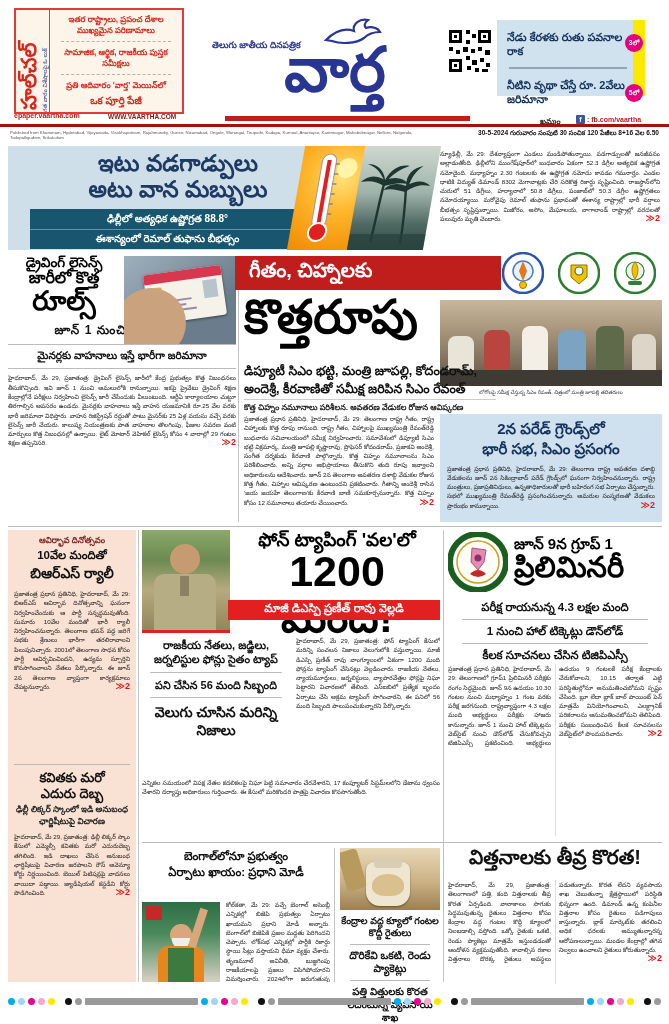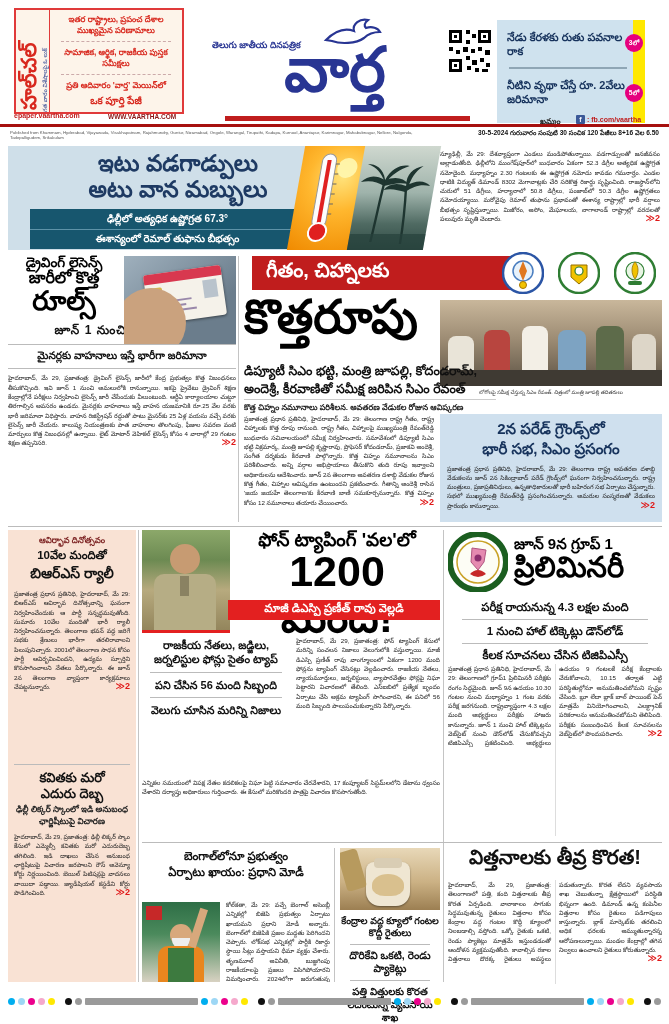--- a/index.html
+++ b/index.html
@@ -100,21 +100,21 @@
       <rect x="19" y="28" width="4" height="4"></rect>
         <rect x="25" y="32" width="5" height="5"></rect>
         <rect x="33" y="30" width="4" height="4"></rect>
       <rect x="39" y="35" width="4" height="4"></rect>
         <rect x="20" y="38" width="4" height="4"></rect>
         <rect x="28" y="40" width="4" height="4"></rect>
       <rect x="35" y="41" width="6" height="3"></rect>
     </g>
   </svg>
 
-  <div class="abs teaser-box" style="left:497px;top:20px;width:148px;height:103px;">
+  <div class="abs teaser-box" style="left:497px;top:20px;width:148px;height:76px;">
     <div class="teaser-yellow"></div>
     <div class="teaser-row" style="top:2px;">
       <span class="teaser-text">నేడు కేరళకు రుతు పవనాల రాక</span>
       <span class="page-dot" style="top:12px;">3లో</span>
     </div>
     <div style="position:absolute;left:12px;right:18px;top:47px;height:2px;background:#8fa6b5;"></div>
     <div class="teaser-row" style="top:6px;">
       <span class="teaser-text">నీటిని వృథా చేస్తే రూ. 2వేలు జరిమానా</span>
       <span class="page-dot" style="top:14px;">5లో</span>
     </div>
@@ -128,21 +128,21 @@
 
   <div class="abs" style="left:10px;top:130px;width:430px;font-size:4.3px;color:#555;">Published from Khammam, Hyderabad, Vijayawada, Visakhapatnam, Rajahmundry, Guntur, Nizamabad, Ongole, Warangal, Tirupathi, Kadapa, Kurnool, Anantapur, Karimnagar, Mahabubnagar, Nellore, Nalgonda, Tadepalligudem, Srikakulam</div>
   <div class="abs" style="right:10px;top:129px;font-size:6.6px;font-weight:bold;color:#111;">30-5-2024 గురువారం సంపుటి 30 సంచిక 120 పేజీలు 8+16 వెల 6.50</div>
 
   <div class="abs weather-left" style="left:8px;top:146px;width:340px;height:104px;">
     <div class="weather-head" style="padding-top:4px;">
       <div>ఇటు వడగాడ్పులు</div>
       <div>అటు వాన మబ్బులు</div>
     </div>
     <div class="abs weather-teal" style="left:22px;top:63px;width:275px;height:38px;padding-top:2px;">
-      <div style="border-bottom:1px solid #5e93a8;padding:2px 20px;">ఢిల్లీలో అత్యధిక ఉష్ణోగ్రత 67.3°</div>
+      <div style="border-bottom:1px solid #5e93a8;padding:2px 20px;">ఢిల్లీలో అత్యధిక ఉష్ణోగ్రత 88.8°</div>
       <div style="padding:2.5px 8px;">ఈశాన్యంలో రెమాల్ తుఫాను బీభత్సం</div>
     </div>
   </div>
 
   <div class="abs skew" style="left:296px;top:146px;width:62px;height:104px;background:radial-gradient(circle at 70% 30%,#ffe27a 0%,#ffb72e 40%,#f08a00 100%);">
     <svg width="62" height="104" viewBox="0 0 62 104">
       <circle cx="46" cy="22" r="10" fill="#fff7b0" opacity="0.9"></circle>
       <rect x="20" y="8" width="14" height="74" rx="7" fill="#fdfdfd" stroke="#999" stroke-width="1"></rect>
       <rect x="25" y="14" width="4" height="64" fill="#e02020"></rect>
       <circle cx="27" cy="86" r="9" fill="#e02020" stroke="#fdfdfd" stroke-width="2"></circle>
@@ -201,21 +201,21 @@
     <div class="divider-h" style="margin:4px 0;"></div>
     <div style="width:228px;text-align:center;font-size:10.5px;font-weight:bold;">మైనర్లకు వాహనాలు ఇస్తే భారీగా జరిమానా</div>
     <div class="divider-h" style="margin:4px 0;"></div>
     <div class="body-txt" style="height:128px;overflow:hidden;">
       <span>హైదరాబాద్, మే 29, ప్రజాతంత్ర: డ్రైవింగ్ లైసెన్స్ జారీలో కేంద్ర ప్రభుత్వం కొత్త నిబంధనలు తీసుకొచ్చింది. ఇవి జూన్ 1 నుంచి అమలులోకి రానున్నాయి. ఇకపై ప్రైవేటు డ్రైవింగ్ శిక్షణ కేంద్రాల్లోనే పరీక్షలు నిర్వహించి లైసెన్స్ జారీ చేసేందుకు వీలుంటుంది. ఆర్టీఏ కార్యాలయాల చుట్టూ తిరగాల్సిన అవసరం ఉండదు. మైనర్లకు వాహనాలు ఇస్తే వాహన యజమానికి రూ.25 వేల వరకు భారీ జరిమానా విధిస్తారు. వాహన రిజిస్ట్రేషన్ రద్దుతో పాటు మైనర్‌కు 25 ఏళ్ల వయసు వచ్చే వరకు లైసెన్స్ జారీ చేయరు. కాలుష్య నియంత్రణకు పాత వాహనాల తొలగింపు, ఫీజుల సవరణ వంటి మార్పులు కొత్త నిబంధనల్లో ఉన్నాయి. లైట్ మోటార్ వెహికల్ లైసెన్స్ కోసం 4 వారాల్లో 29 గంటల శిక్షణ తప్పనిసరి.</span><span class="jump">≫2</span>
     </div>
   </div>
 
   <div class="abs divider-v" style="left:238px;top:256px;height:266px;"></div>
 
-  <div class="abs red-banner" style="left:252px;top:256px;width:252px;height:34px;padding-left:14px;font-size:20px;">
+  <div class="abs red-banner" style="left:235px;top:256px;width:252px;height:34px;padding-left:14px;font-size:20px;">
     <span>గీతం, చిహ్నాలకు</span>
   </div>
 
   <div class="abs" style="left:502px;top:252px;display:flex;gap:14px;">
     <svg width="42" height="42" viewBox="0 0 42 42">
       <circle cx="21" cy="21" r="20" fill="#fff" stroke="#2b55a5" stroke-width="2.5"></circle>
       <circle cx="21" cy="19" r="10" fill="#e8f2fb" stroke="#4a7ec0" stroke-width="1.5"></circle>
       <path d="M21 9 L25 19 L21 29 L17 19 Z" fill="#e07820"></path>
       <circle cx="21" cy="33" r="3.5" fill="#f2c200" stroke="#a87700" stroke-width="1"></circle>
     </svg>
@@ -298,21 +298,21 @@
     <span>మాజీ డిఎస్పి ప్రణీత్ రావు వెల్లడి</span>
   </div>
   <div class="abs" style="left:142px;top:638px;width:148px;">
     <div class="subhead-line" style="font-size:11px;">
       <div>రాజకీయ నేతలు, జడ్జిలు,</div>
         <div>జర్నలిస్టుల ఫోన్లు సైతం ట్యాప్</div>
     </div>
     <div class="divider-h" style="margin:5px 8px;"></div>
     <div class="subhead-line" style="font-size:11px;">పని చేసిన 56 మంది సిబ్బంది</div>
     <div class="divider-h" style="margin:5px 8px;"></div>
-    <div class="subhead-line" style="font-size:11px;">వెలుగు చూసిన మరిన్ని నిజాలు</div>
+    <div class="subhead-line" style="font-size:14px;">వెలుగు చూసిన మరిన్ని నిజాలు</div>
   </div>
   <div class="abs body-txt" style="left:296px;top:636px;width:144px;height:138px;overflow:hidden;">
     <span>హైదరాబాద్, మే 29, ప్రజాతంత్ర: ఫోన్ ట్యాపింగ్ కేసులో మరిన్ని సంచలన నిజాలు వెలుగులోకి వస్తున్నాయి. మాజీ డిఎస్పి ప్రణీత్ రావు వాంగ్మూలంలో ఏకంగా 1200 మంది ఫోన్లను ట్యాపింగ్ చేసినట్లు వెల్లడించారు. రాజకీయ నేతలు, న్యాయమూర్తులు, జర్నలిస్టులు, వ్యాపారవేత్తల ఫోన్లపై నిఘా పెట్టారని విచారణలో తేలింది. ఎస్ఐబిలో ప్రత్యేక బృందం ఏర్పాటు చేసి అక్రమ ట్యాపింగ్ సాగించారని, ఈ పనిలో 56 మంది సిబ్బంది పాలుపంచుకున్నారని పేర్కొన్నారు.</span>
   </div>
   <div class="abs body-txt" style="left:142px;top:778px;width:298px;height:56px;overflow:hidden;">
     <span>ఎన్నికల సమయంలో విపక్ష నేతల కదలికలపై నిఘా పెట్టి సమాచారం చేరవేశారని, 17 కంప్యూటర్ సిస్టమ్‌లలోని డేటాను ధ్వంసం చేశారని దర్యాప్తు అధికారులు గుర్తించారు. ఈ కేసులో మరికొందరి పాత్రపై విచారణ కొనసాగుతోంది.</span>
   </div>
 
   <div class="abs divider-v" style="left:443px;top:530px;height:452px;"></div>
 

